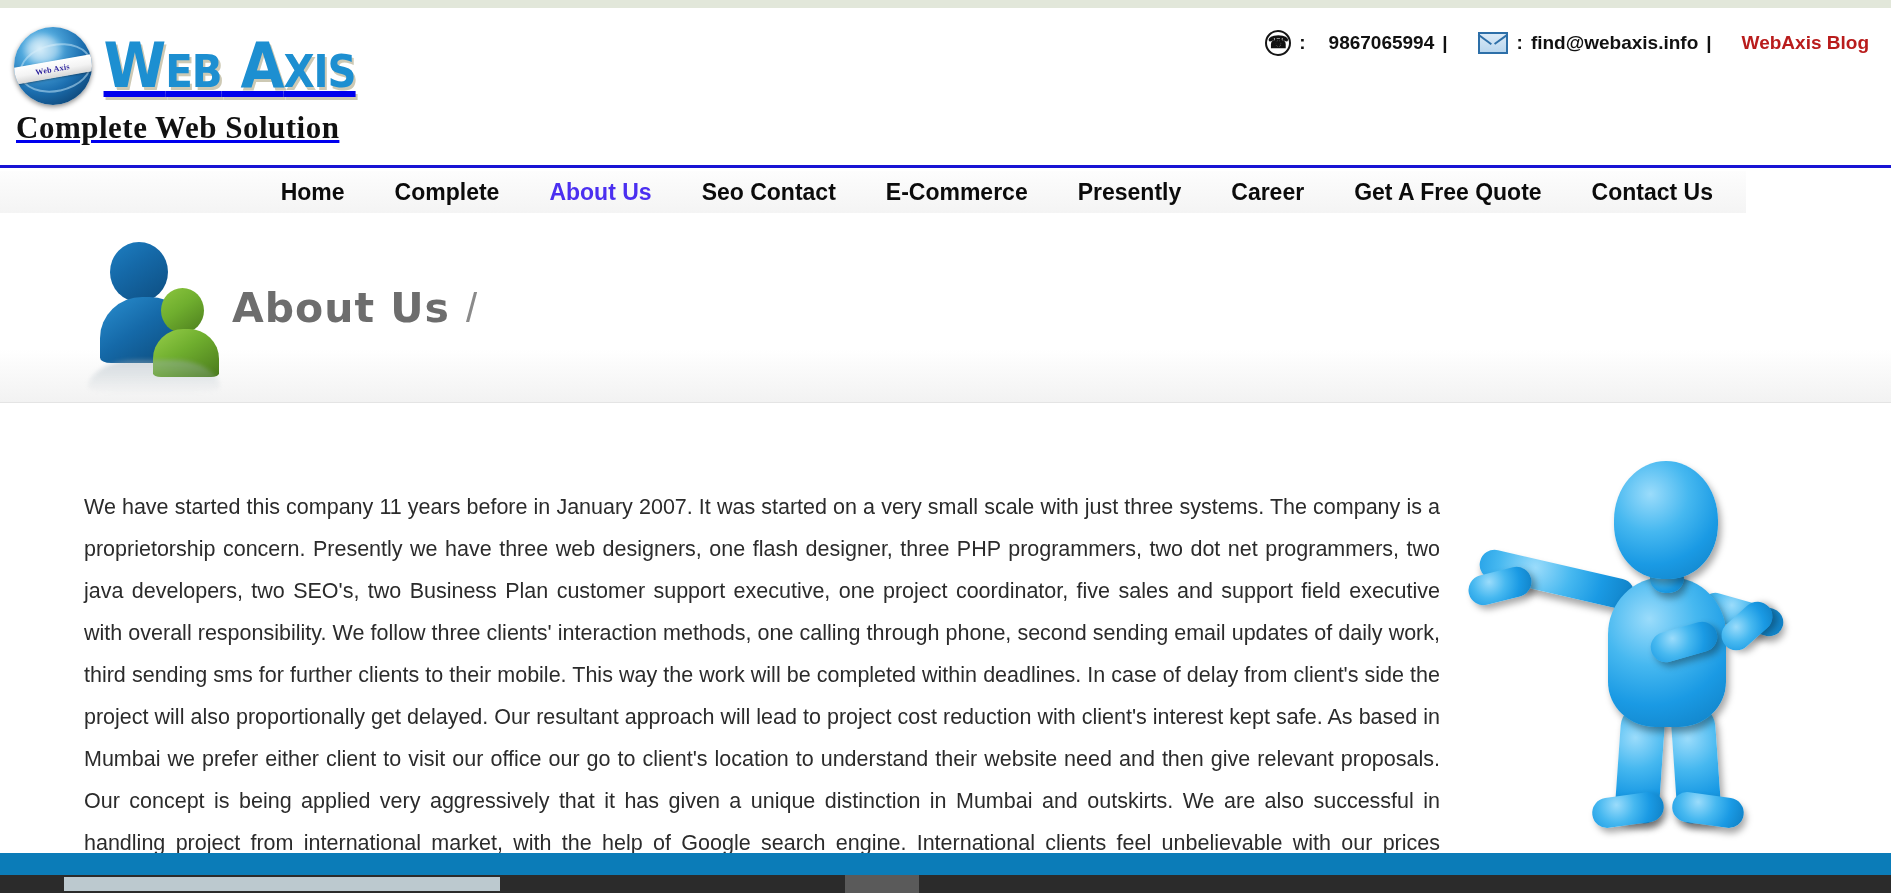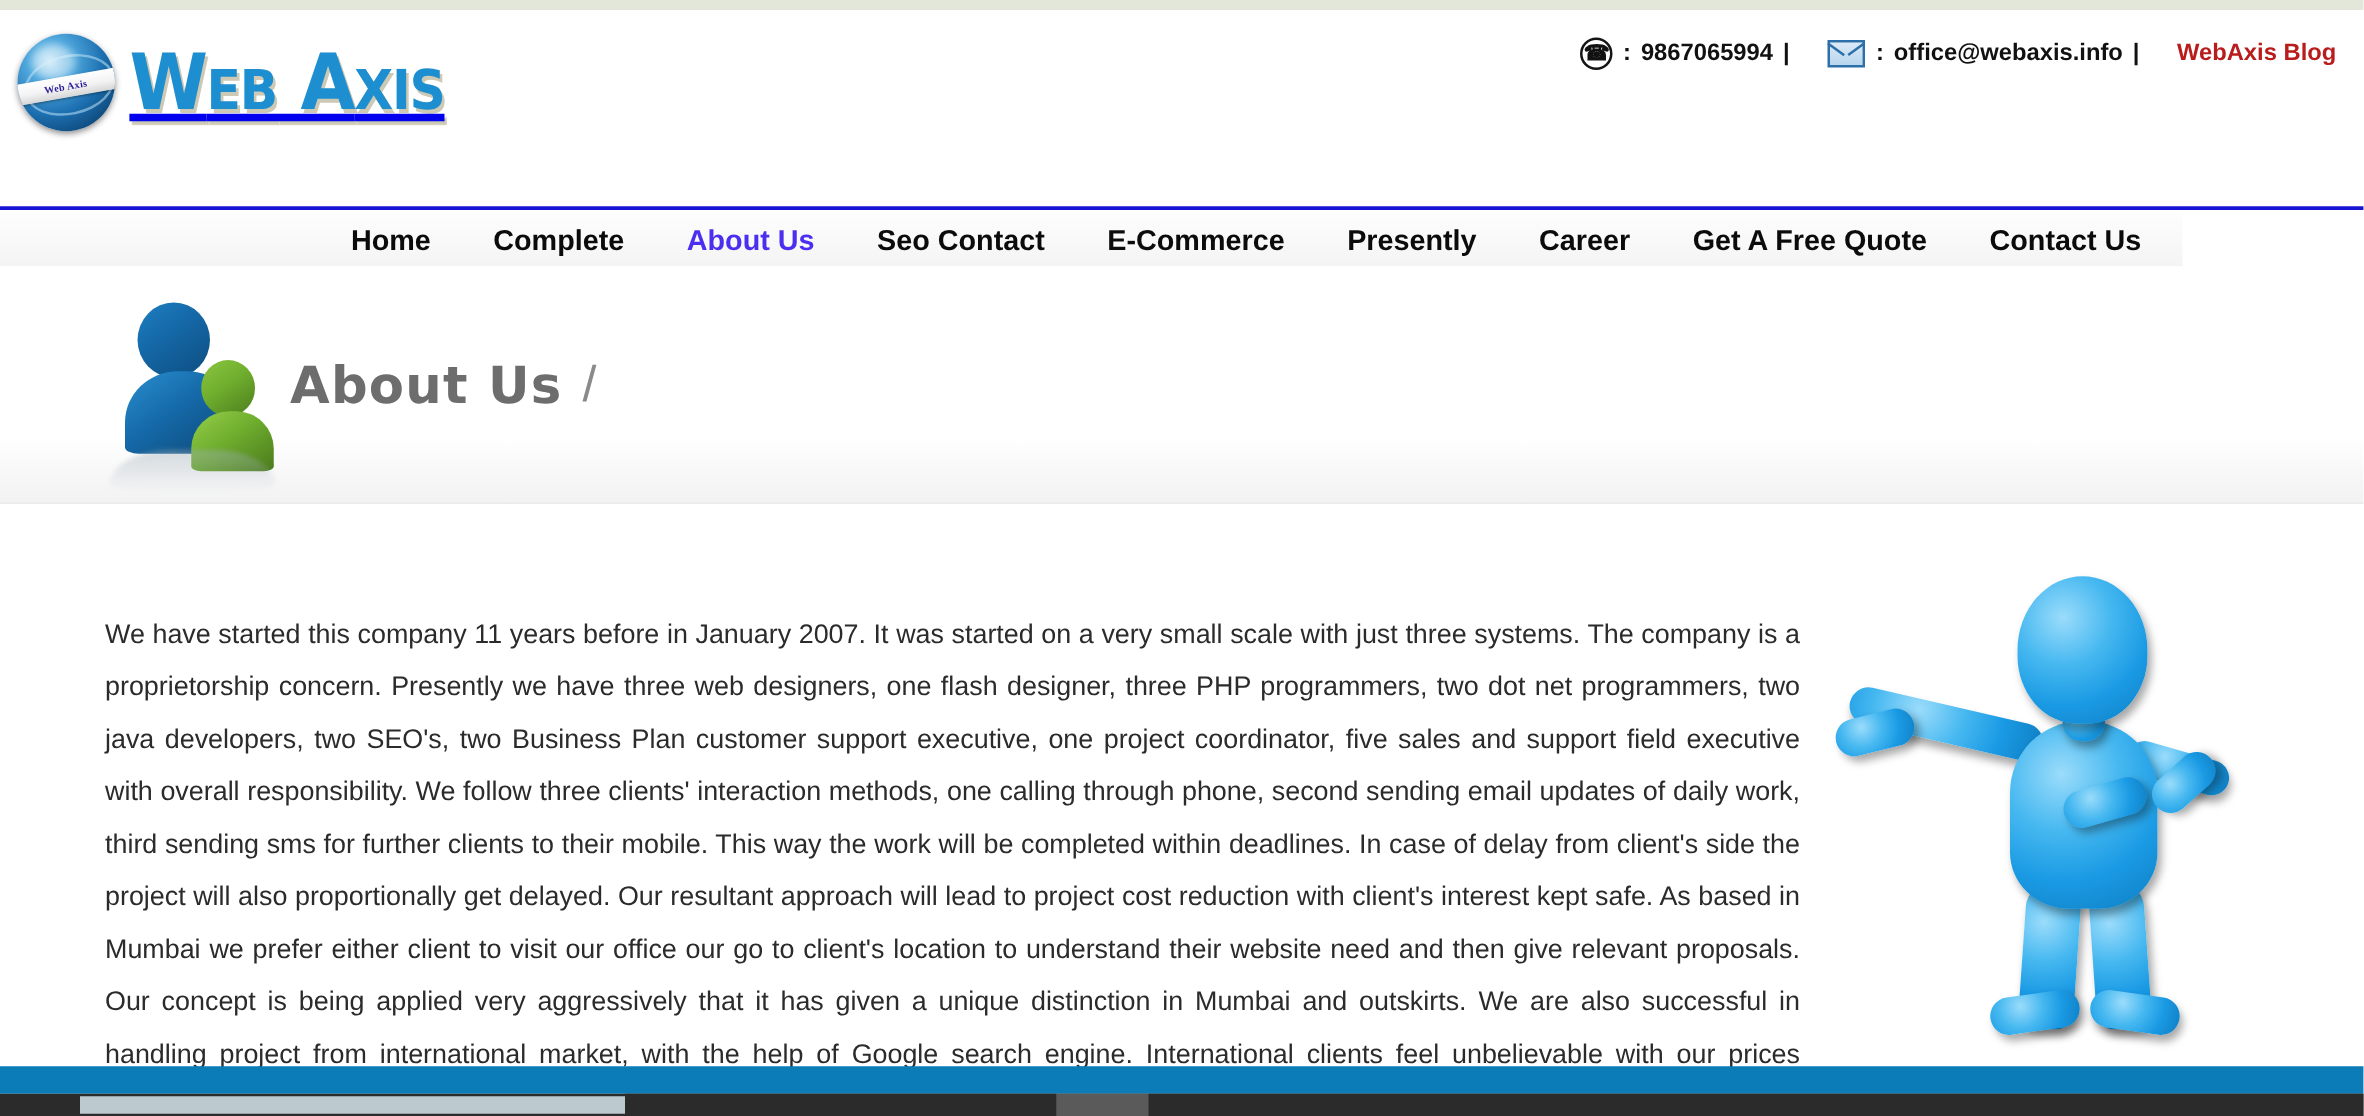--- a/index.html
+++ b/index.html
@@ -426,34 +426,35 @@
 
     <a class="logo-wrap" href="#">
       <div class="logo-row">
         <div class="globe">
           <div class="globe-band">
             <span>Web Axis</span>
           </div>
         </div>
         <div class="logo-text">W<span class="sm">EB</span> A<span class="sm">XIS</span></div>
       </div>
+      <div class="logo-tagline">Complete Web Solution</div>
     </a>
 
     <div class="contact-bar">
       <span class="seg">
         <span class="ico-phone"></span>
         <span>:</span>
-        <span style="margin-left:8px">9867065994</span>
+        <span style="margin-left:23px">9867065994</span>
       </span>
       <span class="sep">|</span>
       <span class="gapwide"></span>
       <span class="seg">
         <span class="ico-mail"></span>
         <span>:</span>
-        <span style="margin-left:8px">office@webaxis.info</span>
+        <span style="margin-left:8px">find@webaxis.info</span>
       </span>
       <span class="sep">|</span>
       <span class="gapwide"></span>
       <a href="#" style="color:#b91c1c;text-decoration:none">WebAxis Blog</a>
     </div>
   </div>
 
   <nav class="nav">
     <a href="#">Home</a>
     <a href="#">Complete</a>

